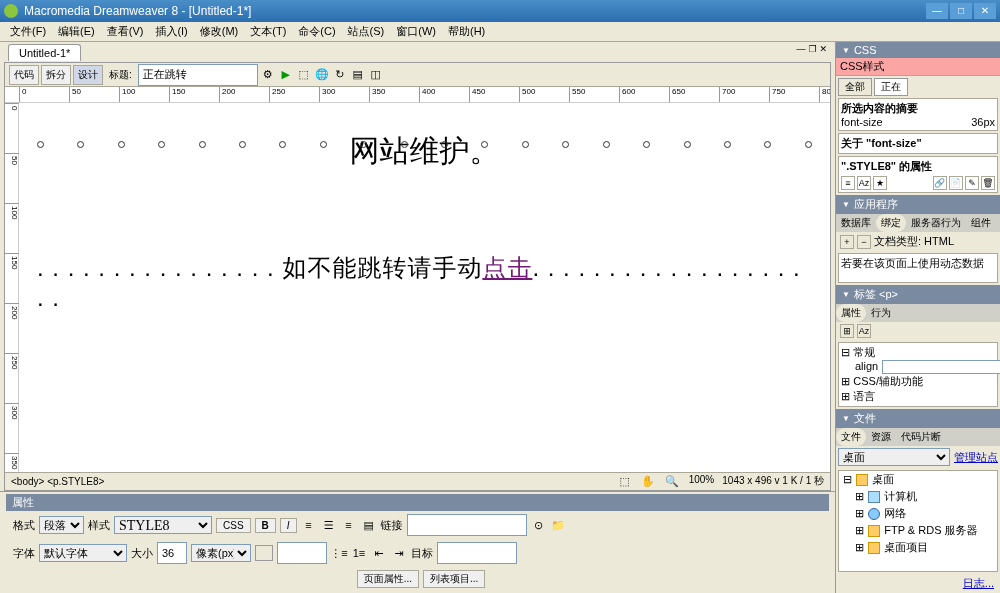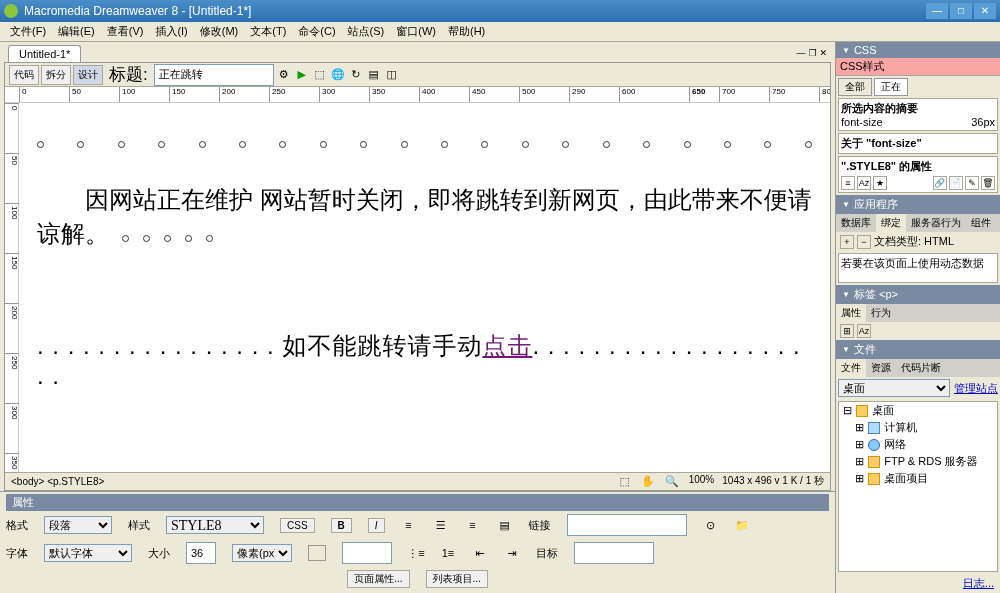--- a/index.html
+++ b/index.html
@@ -6,62 +6,62 @@
 body { width:1000px; height:593px; background:#e8e8e8; overflow:hidden; font-size:11px; }
 .titlebar { height:22px; background:linear-gradient(#4a8ec8,#2a6eb0); color:#fff; display:flex; align-items:center; padding:0 4px; }
 .titlebar .logo { width:14px; height:14px; background:#8cc63f; border-radius:50%; margin-right:6px; }
 .titlebar .title { flex:1; font-size:12px; }
 .titlebar .wctl { display:flex; gap:2px; }
 .titlebar .wctl span { width:22px; height:16px; background:#5a9ed8; text-align:center; cursor:pointer; font-size:10px; line-height:16px; }
 .menubar { height:20px; background:#ece9d8; display:flex; align-items:center; padding:0 4px; border-bottom:1px solid #aca899; }
 .menubar span { padding:2px 6px; cursor:pointer; font-size:11px; }
 .work { display:flex; height:551px; }
 .leftcol { flex:1; display:flex; flex-direction:column; background:#ece9d8; }
-.tabrow { height:20px; display:flex; align-items:center; padding:2px 8px 0; }
+.tabrow { height:20px; display:flex; align-items:flex-start; padding:2px 8px 0; }
 .tab { background:#fff; border:1px solid #999; border-bottom:none; padding:2px 10px; font-size:11px; border-radius:3px 3px 0 0; }
 .tabctl { margin-left:auto; display:flex; gap:3px; }
 .tabctl span { cursor:pointer; font-size:9px; }
 .docwin { flex:1; background:#fff; border:1px solid #999; margin:0 4px; display:flex; flex-direction:column; }
 .toolbar { height:24px; background:#ece9d8; border-bottom:1px solid #aca899; display:flex; align-items:center; padding:0 4px; gap:2px; }
 .tbtn { padding:2px 4px; border:1px solid #aca899; background:#f0f0f0; font-size:10px; cursor:pointer; }
 .tbtn.act { background:#d0d8e8; }
-.tlbl { font-size:17px; margin:0 4px; }
+.tlbl { font-size:10px; margin:0 4px; }
 .tinput { border:1px solid #7f9db9; height:22px; padding:0 4px; font-size:11px; }
 .ticn { width:16px; height:16px; display:inline-flex; align-items:center; justify-content:center; cursor:pointer; font-size:11px; }
 .ruler-h { height:16px; background:#fff; border-bottom:1px solid #ccc; position:relative; font-size:8px; overflow:hidden; }
 .ruler-h .tick { position:absolute; top:0; border-left:1px solid #999; height:16px; padding-left:2px; }
 .doccont { flex:1; display:flex; overflow:hidden; }
 .ruler-v { width:14px; background:#fff; border-right:1px solid #ccc; position:relative; font-size:8px; }
 .ruler-v .tick { position:absolute; left:0; border-top:1px solid #999; width:14px; writing-mode:vertical-rl; padding-top:2px; }
 .canvas { flex:1; background:#fff; padding:20px 18px; font-family:SimSun,serif; color:#000; position:relative; }
 .canvas h1 { font-size:30px; font-weight:normal; text-align:center; margin:8px 0 40px; }
 .canvas .dots1 { position:absolute; top:38px; left:18px; right:18px; display:flex; justify-content:space-between; }
 .canvas .dots1 i,.dots2 i { width:7px; height:7px; border:1px solid #333; border-radius:50%; display:inline-block; }
 .canvas p.body { font-size:24px; line-height:1.4; text-indent:2em; margin-top:60px; }
 .canvas .dots2 { display:inline-flex; gap:14px; margin-left:6px; }
 .canvas p.foot { font-size:24px; margin-top:80px; letter-spacing:1px; }
 .canvas a { color:#701a75; text-decoration:underline; }
 .status { height:18px; background:#ece9d8; border-top:1px solid #aca899; display:flex; align-items:center; padding:0 6px; font-size:10px; }
 .status .r { margin-left:auto; display:flex; gap:8px; }
 .proppanel { background:#ece9d8; border-top:1px solid #999; padding:2px 6px; }
 .proppanel .hdr { display:flex; align-items:center; background:#7a8aa0; color:#fff; padding:1px 6px; font-size:11px; }
-.proppanel .row { display:flex; align-items:center; gap:16px; padding:3px 0; font-size:11px; }
+.proppanel .row { display:flex; align-items:center; gap:4px; padding:3px 0; font-size:11px;margin-left:7px; }
 .psel { border:1px solid #7f9db9; height:18px; font-size:11px; }
 .pbtn { border:1px solid #aca899; background:#f0f0f0; padding:1px 6px; font-size:10px; cursor:pointer; }
 .swatch { width:18px; height:16px; border:1px solid #999; display:inline-block; }
 .rightcol { width:165px; background:#ece9d8; border-left:1px solid #999; display:flex; flex-direction:column; font-size:11px; overflow:hidden; }
 .rpanel .rhdr { background:#7a8aa0; color:#fff; padding:2px 6px; display:flex; align-items:center; }
 .rpanel .rhdr::before { content:"▼"; font-size:8px; margin-right:4px; }
 .rpanel .sub { background:#fca5a5; padding:1px 4px; border-bottom:1px solid #aca899; }
 .rpanel .body { background:#fff; border:1px solid #aca899; margin:2px; padding:2px; }
 .tabs2 { display:flex; gap:2px; margin:2px; }
 .tabs2 span { border:1px solid #999; padding:1px 6px; background:#ece9d8; font-size:10px; cursor:pointer; }
 .tabs2 span.act { background:#fff; }
 .tabset { display:flex; background:#d0d0c8; }
-.tabset span { padding:2px 5px; font-size:10px; cursor:pointer; }
+.tabset span { padding:2px 5px; font-size:10px; cursor:pointer;border-radius:9px; }
 .tabset span.act { background:#ece9d8; }
 .treelist { background:#fff; border:1px solid #aca899; margin:2px; font-size:11px; }
 .treelist div { padding:1px 4px; display:flex; align-items:center; gap:4px; }
 .ico { width:12px; height:12px; display:inline-block; }
 .ico.folder { background:#fc6; border:1px solid #c90; }
 .ico.comp { background:#adf; border:1px solid #58a; }
 .ico.net { background:#8cf; border:1px solid #36a; border-radius:50%; }
 .lnk { color:#0000cc; text-decoration:underline; cursor:pointer; }
 .smicn { width:14px; height:14px; border:1px solid #aca899; display:inline-flex; align-items:center; justify-content:center; font-size:9px; cursor:pointer; }
 </style>
@@ -123,23 +123,23 @@
           <div class="tick" style="left: 64px;">50</div>
           <div class="tick" style="left: 114px;">100</div>
           <div class="tick" style="left: 164px;">150</div>
           <div class="tick" style="left: 214px;">200</div>
           <div class="tick" style="left: 264px;">250</div>
           <div class="tick" style="left: 314px;">300</div>
           <div class="tick" style="left: 364px;">350</div>
           <div class="tick" style="left: 414px;">400</div>
           <div class="tick" style="left: 464px;">450</div>
           <div class="tick" style="left: 514px;">500</div>
-          <div class="tick" style="left: 564px;">290</div>
+          <div class="tick" style="left: 564px;">550</div>
           <div class="tick" style="left: 614px;">600</div>
-          <div class="tick" style="left: 684px; font-weight: bold;">650</div>
+          <div class="tick" style="left: 664px;">650</div>
           <div class="tick" style="left: 714px;">700</div>
           <div class="tick" style="left: 764px;">750</div>
           <div class="tick" style="left: 814px;">800</div>
         </div>
 
       <div class="doccont">
         <div class="ruler-v" id="rulerv">
             <div class="tick" style="top: 0px;">0</div>
             <div class="tick" style="top: 50px;">50</div>
             <div class="tick" style="top: 100px;">100</div>
@@ -165,30 +165,21 @@
               <i></i>
               <i></i>
               <i></i>
               <i></i>
               <i></i>
               <i></i>
               <i></i>
               <i></i>
               <i></i>
             </div>
-          <p class="body">
-            <span>因网站正在维护 网站暂时关闭，即将跳转到新网页，由此带来不便请谅解。</span>
-            <span class="dots2">
-                <i></i>
-                <i></i>
-                <i></i>
-                <i></i>
-                <i></i>
-              </span>
-          </p>
+          <h1><span>网站维护</span>。</h1>
           <p class="foot">
             <span>. . . . . . . . . . . . . . . .  如不能跳转请手动</span><a href="#">点击</a><span>. . . . . . . . . . . . . . . . . . . .</span>
           </p>
         </div>
       </div>
 
       <div class="status">
         <span>&lt;body&gt; &lt;p.STYLE8&gt;</span>
         <div class="r">
           <span class="ticn">⬚</span>
@@ -199,21 +190,21 @@
         </div>
       </div>
     </div>
 
     <div class="proppanel">
       <div class="hdr">
           <span>属性</span>
         </div>
       <div class="row">
         <span>格式</span>
-        <select class="psel" style="width:68px"><option>段落</option></select>
+        <select class="psel" style="width:45px"><option>段落</option></select>
         <span>样式</span>
         <select class="psel" style="width:98px;font-family:serif;font-size:14px"><option>STYLE8</option></select>
         <span class="pbtn">CSS</span>
         <span class="pbtn" style="font-weight:bold">B</span>
         <span class="pbtn" style="font-style:italic">I</span>
         <span class="ticn">≡</span>
         <span class="ticn">☰</span>
         <span class="ticn">≡</span>
         <span class="ticn">▤</span>
         <span>链接</span>
@@ -295,20 +286,29 @@
     <div class="rpanel">
       <div class="rhdr">标签 &lt;p&gt;</div>
       <div class="tabset">
         <span class="act">属性</span>
         <span>行为</span>
       </div>
       <div style="padding:2px 4px;display:flex;gap:3px">
         <span class="smicn">⊞</span>
         <span class="smicn">Aᴢ</span>
       </div>
+      <div class="body">
+        <div>⊟ <span>常规</span></div>
+        <div style="padding-left:14px;display:flex">
+            <span>align</span>
+            <input class="tinput" style="flex: 1 1 0%; margin-left: 4px; height: 14px;">
+          </div>
+        <div>⊞ <span>CSS/辅助功能</span></div>
+        <div>⊞ <span>语言</span></div>
+      </div>
     </div>
 
     <div class="rpanel" style="flex:1;display:flex;flex-direction:column">
       <div class="rhdr">文件</div>
       <div class="tabset">
         <span class="act">文件</span>
         <span>资源</span>
         <span>代码片断</span>
       </div>
       <div style="display:flex;padding:2px;gap:4px;align-items:center">

